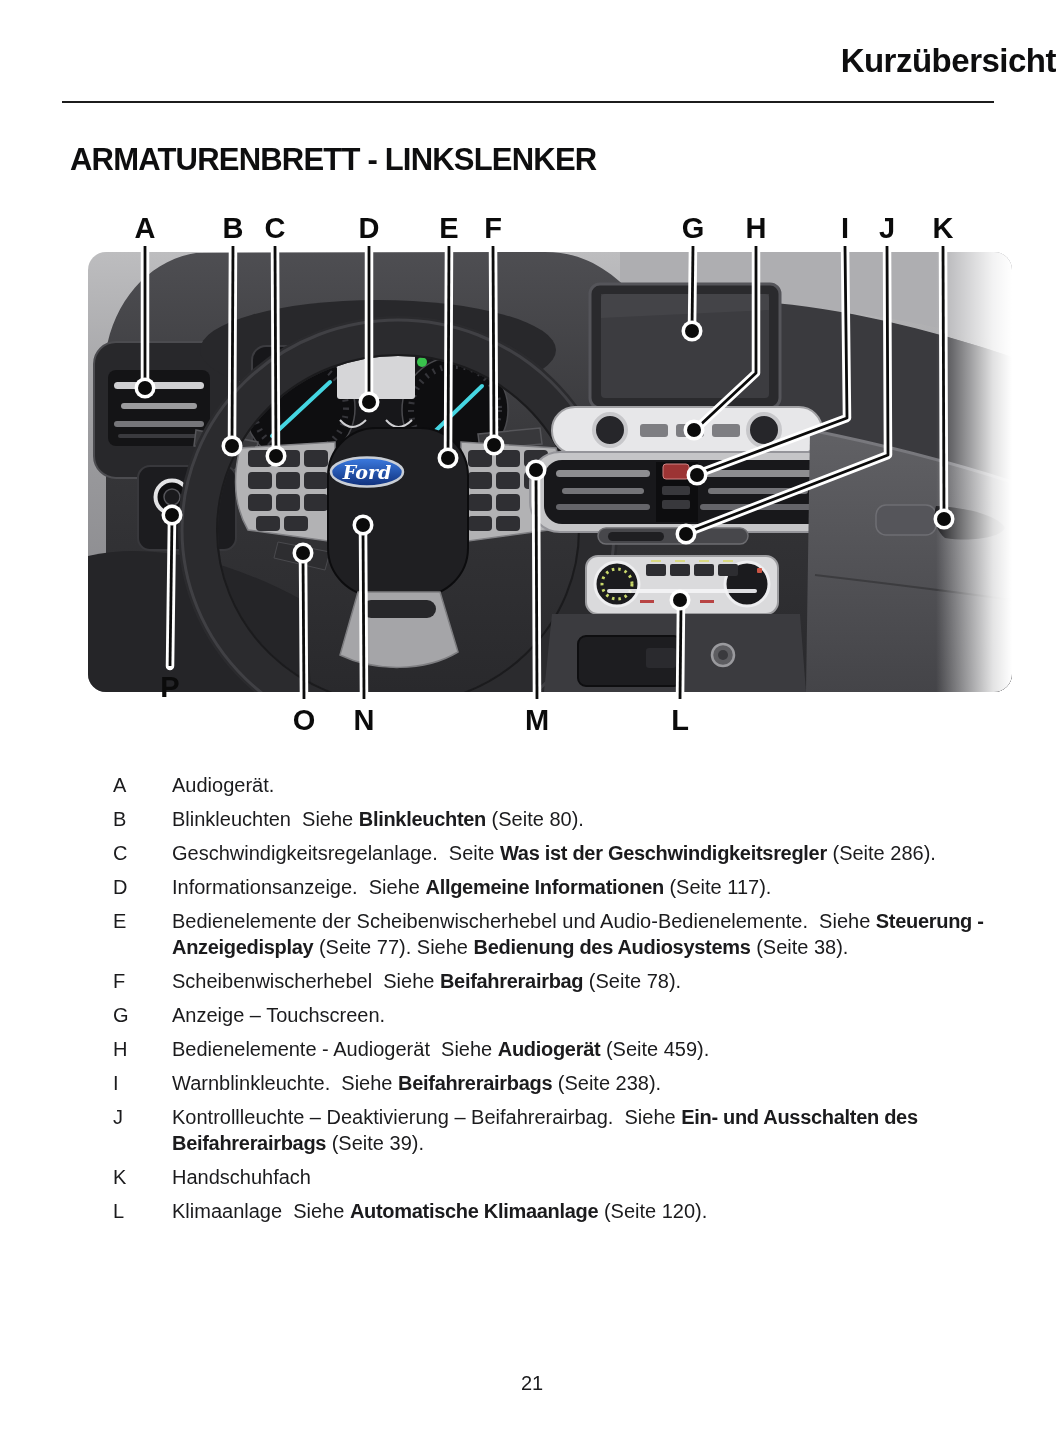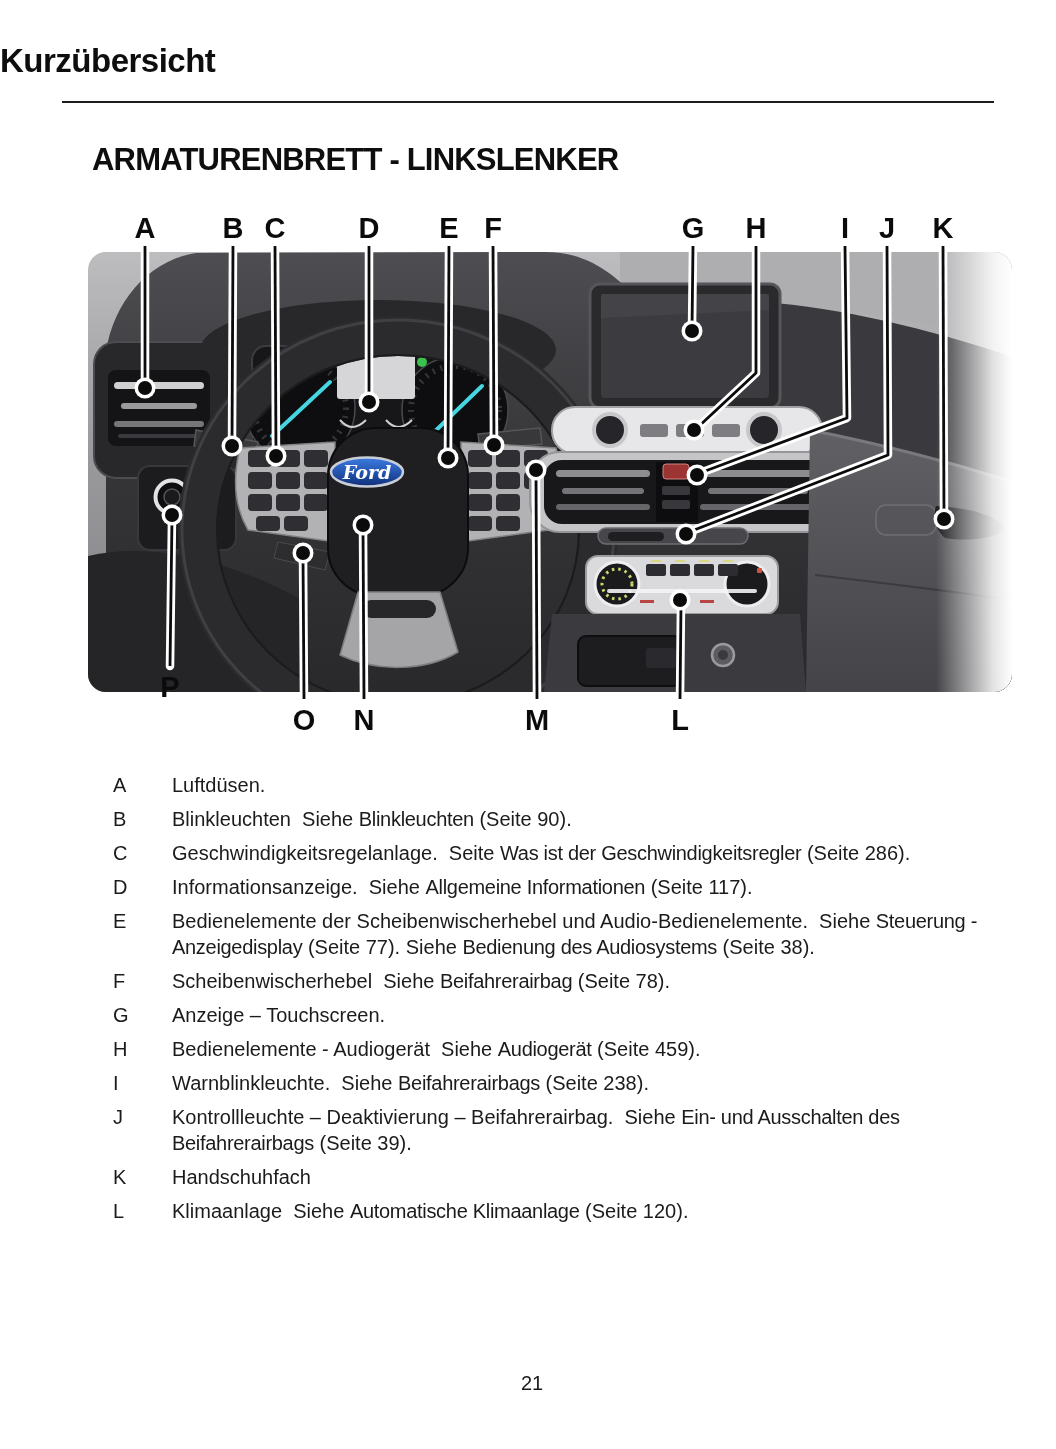--- a/index.html
+++ b/index.html
@@ -1,47 +1,47 @@
 <!DOCTYPE html>
 <html><head>
 <meta charset="utf-8">
 <style>
   html,body{margin:0;padding:0;background:#ffffff;}
   body{
     width:1056px;height:1449px;position:relative;overflow:hidden;
     font-family:"Liberation Sans", sans-serif;color:#151517;
   }
   .page-title{
-    position:absolute;top:42px;left:0;width:1056px;text-align:left;
+    position:absolute;top:42px;left:0;width:1056px;text-align:right;
     font-size:33px;font-weight:bold;letter-spacing:-0.5px;color:#0e0e0f;
   }
   .rule{
     position:absolute;top:101px;left:62px;width:932px;height:2px;background:#1c1c1c;
   }
   .section-title{
     position:absolute;top:142px;left:70px;
-    font-size:31px;font-weight:bold;letter-spacing:-0.8px;color:#0e0e0f;margin-left:22px;
+    font-size:31px;font-weight:bold;letter-spacing:-0.8px;color:#0e0e0f;
   }
   .figure-wrap{position:absolute;top:0;left:0;width:1056px;height:745px;}
   svg text.callout{
     font-family:"Liberation Sans", sans-serif;
     font-weight:bold;font-size:29px;fill:#0b0b0b;
   }
   svg text.ford-script{
     font-family:"DejaVu Serif", serif;font-style:italic;font-weight:bold;
     font-size:19px;fill:#ffffff;
   }
   .legend{
     position:absolute;top:772px;left:113px;width:897px;
     font-size:20px;line-height:26px;color:#1b1b1d;
   }
   .legend-row{display:flex;margin-bottom:8px;}
   .legend-letter{flex:0 0 59px;}
   .legend-text{flex:1;white-space:pre-wrap;}
-  .legend-text b{font-weight:normal;letter-spacing:-0.3px;}
+  .legend-text b{font-weight:bold;letter-spacing:-0.3px;}
   .page-number{
     position:absolute;top:1372px;left:4px;width:1056px;text-align:center;
     font-size:20px;color:#1b1b1d;
   }
 </style>
 </head>
 <body>
 
 <div class="page-title">Kurzübersicht</div>
 <div class="rule"></div>
@@ -330,25 +330,25 @@
         <circle cx="172" cy="515" r="10.5" fill="#ffffff"></circle>
         <circle cx="172" cy="515" r="7" fill="#0b0b0b"></circle>
         <text x="170" y="697" text-anchor="middle" class="callout">P</text>
       </g>
 </svg>
 </div>
 
 <div class="legend">
     <div class="legend-row">
       <div class="legend-letter">A</div>
-      <div class="legend-text"><span>Luftdüsen.</span></div>
+      <div class="legend-text"><span>Audiogerät.</span></div>
     </div>
     <div class="legend-row">
       <div class="legend-letter">B</div>
-      <div class="legend-text"><span>Blinkleuchten  Siehe </span><b>Blinkleuchten</b><span> (Seite 90).</span></div>
+      <div class="legend-text"><span>Blinkleuchten  Siehe </span><b>Blinkleuchten</b><span> (Seite 80).</span></div>
     </div>
     <div class="legend-row">
       <div class="legend-letter">C</div>
       <div class="legend-text"><span>Geschwindigkeitsregelanlage.  Seite </span><b>Was ist der Geschwindigkeitsregler</b><span> (Seite 286).</span></div>
     </div>
     <div class="legend-row">
       <div class="legend-letter">D</div>
       <div class="legend-text"><span>Informationsanzeige.  Siehe </span><b>Allgemeine Informationen</b><span> (Seite 117).</span></div>
     </div>
     <div class="legend-row">

